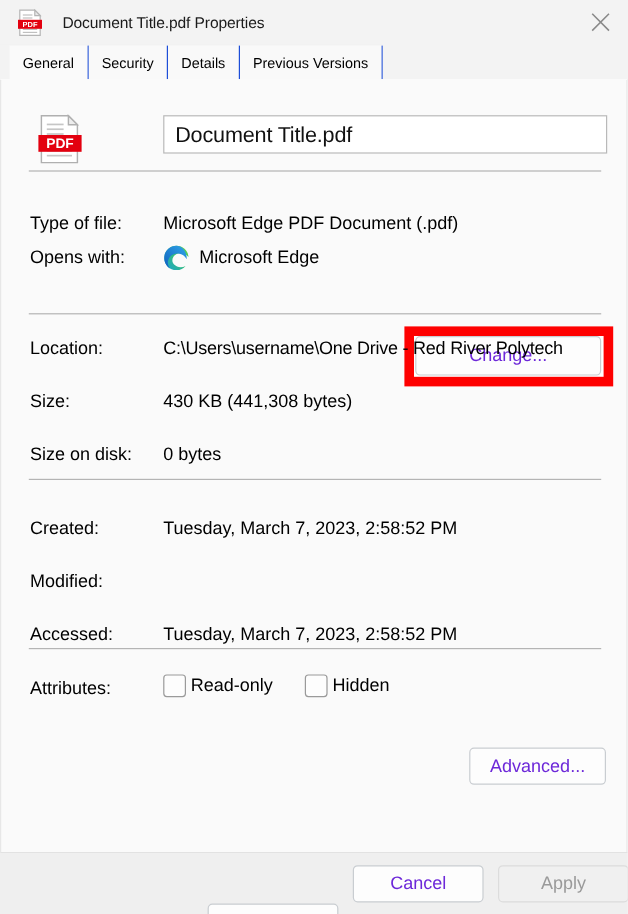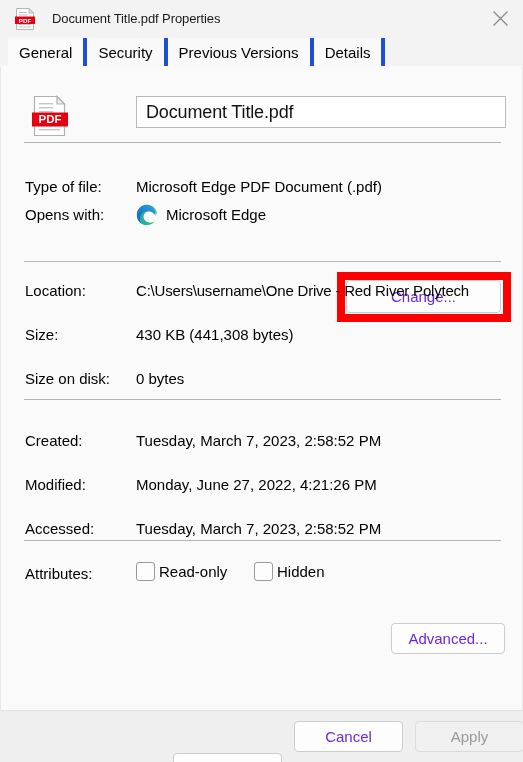--- a/index.html
+++ b/index.html
@@ -55,24 +55,24 @@
     background: #f3f3f3;
     display: flex;
     align-items: flex-end;
   }
   .tab {
     height: 29px;
     box-sizing: border-box;
     padding: 0 11px;
     display: flex;
     align-items: center;
-    font-size: 15px;
+    font-size: 12px;
     color: #000;
     background: #f9f9f9;
-    border-right: 4px solid #1d4ed8;
+    border-right: 1px solid #1d4ed8;
     white-space: nowrap;
   }
   .tab:first-child { margin-left: 8px; }
   .tab.active {
     background: #fafafa;
     font-weight: 400;
   }
   .tab-filler {
     flex: 1;
     height: 29px;
@@ -265,24 +265,24 @@
 </div>
 
 <div class="tabstrip">
   <div class="tab active">
     <span>General</span>
   </div>
   <div class="tab">
     <span>Security</span>
   </div>
   <div class="tab">
+    <span>Details</span>
+  </div>
+  <div class="tab">
     <span>Previous Versions</span>
-  </div>
-  <div class="tab">
-    <span>Details</span>
   </div>
   <div class="tab-filler"></div>
 </div>
 
 <div class="panel">
 
   <div class="file-header">
     <div class="pdf-icon">
       <svg viewBox="0 0 40 44" width="40" height="44">
         <path d="M4.5 2.5 H27 L34.5 10 V41.5 H4.5 Z" fill="#ffffff" stroke="#b0b0b0" stroke-width="1.2"></path>
@@ -355,21 +355,20 @@
 
   <div class="sep" style="top:332px;"></div>
 
   <div class="row" style="top:362px;">
     <span class="lbl">Created:</span>
     <span class="val">Tuesday, March 7, 2023, 2:58:52 PM</span>
   </div>
 
   <div class="row" style="top:406px;">
     <span class="lbl">Modified:</span>
-    <span class="val">Monday, June 27, 2022, 4:21:26 PM</span>
   </div>
 
   <div class="row" style="top:450px;">
     <span class="lbl">Accessed:</span>
     <span class="val">Tuesday, March 7, 2023, 2:58:52 PM</span>
   </div>
 
   <div class="sep" style="top:473px;"></div>
 
   <div class="row" style="top:495px;">

